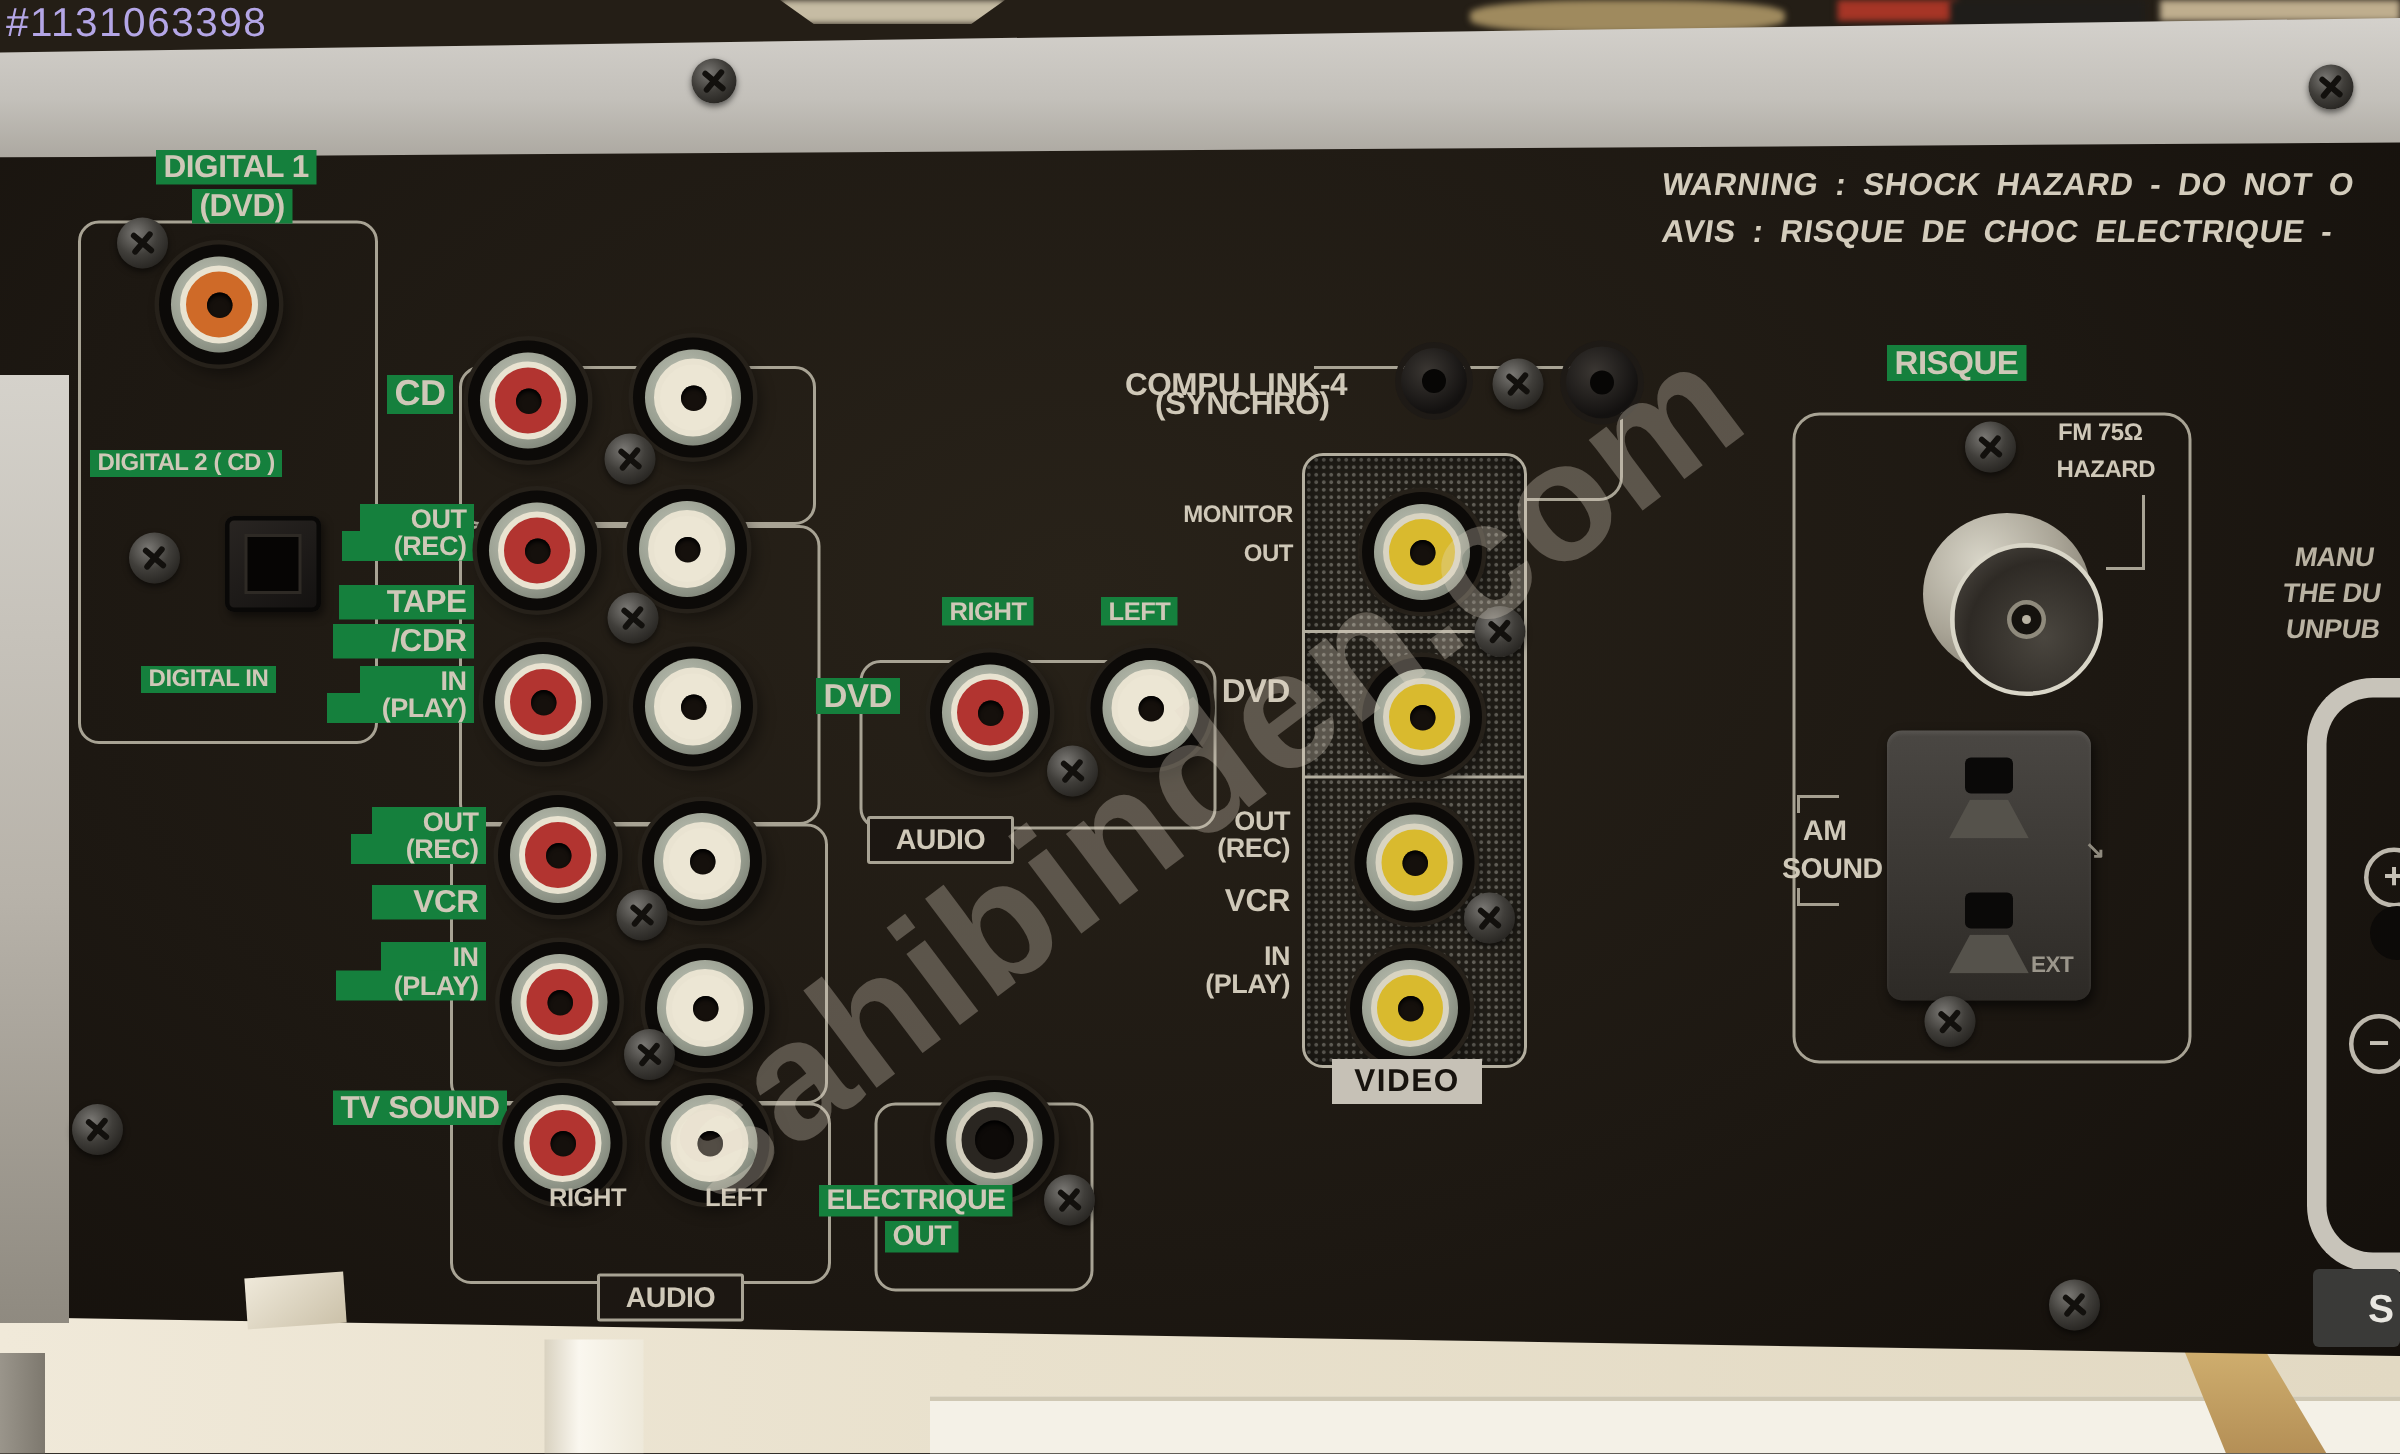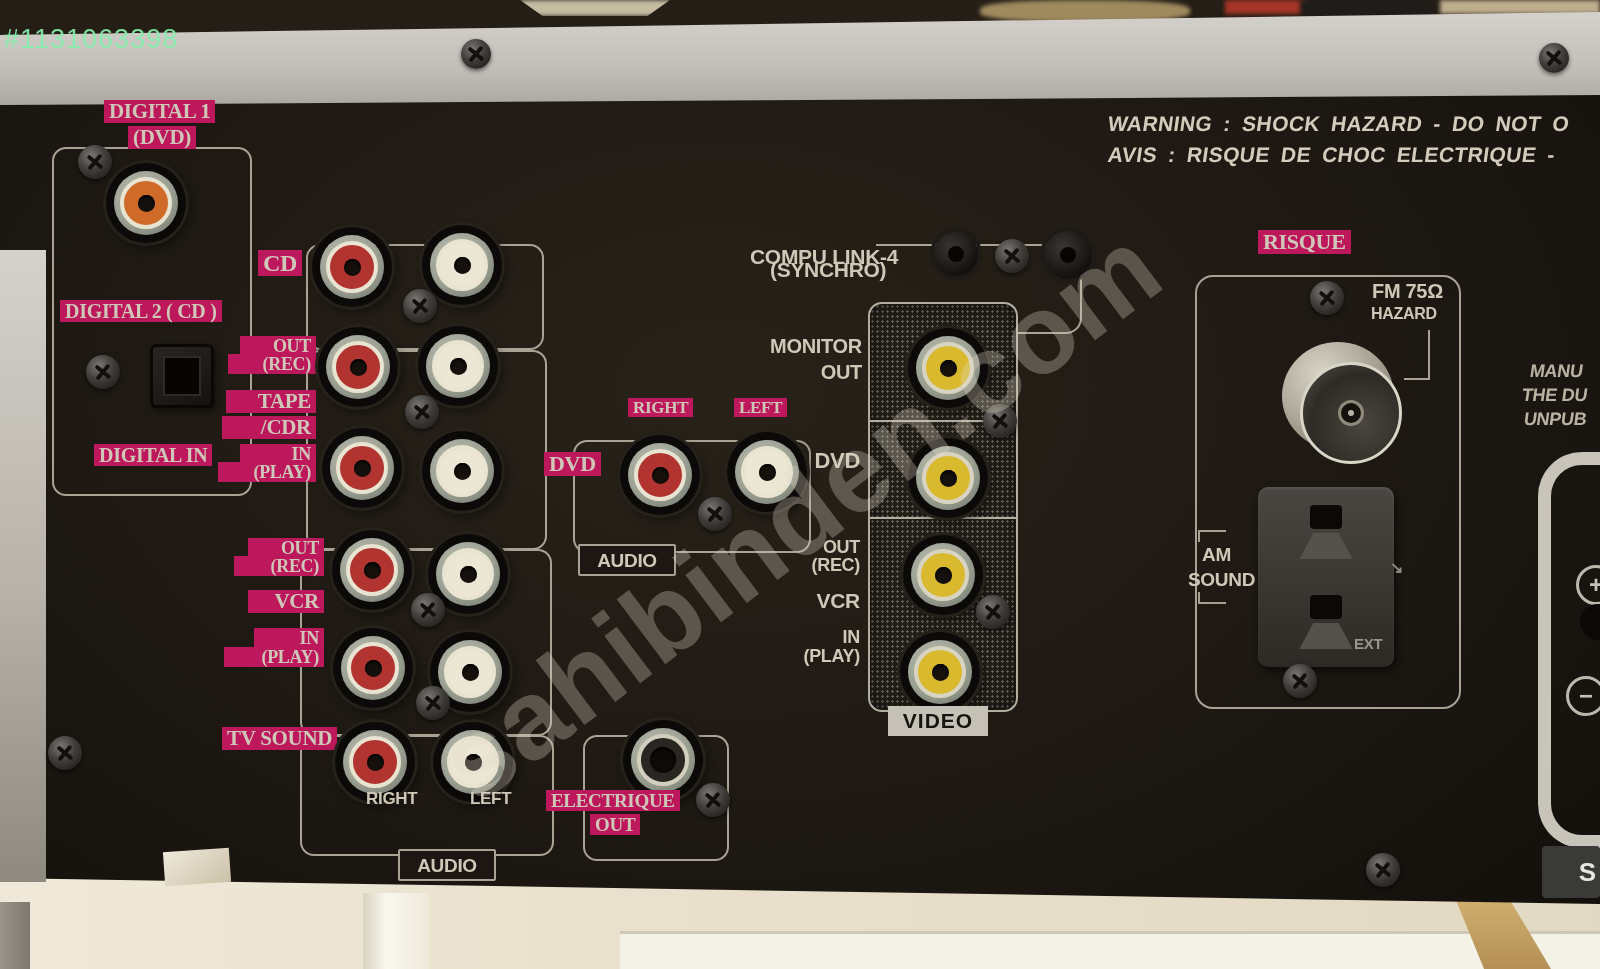--- a/index.html
+++ b/index.html
@@ -27,24 +27,24 @@
   .notch-light{position:absolute;left:164px;top:850px;width:66px;height:34px;
         background:linear-gradient(145deg,#efe9da,#cbc1a9);transform:rotate(-4deg);}
   
   .panel{position:absolute;left:0;top:0;width:1600px;height:969px;
         background:radial-gradient(ellipse at 45% 40%,#282219 0%,#1d1812 55%,#120e0a 100%);
         clip-path:polygon(0 104px,100% 92px,100% 904px,0 878px);
         filter:drop-shadow(0 5px 6px rgba(80,70,55,.5));}
   
   .lb{position:absolute;color:#cfc8b8;font-weight:700;white-space:nowrap;
       letter-spacing:-.3px;line-height:1;z-index:3;}
-  .chip{background:#be185d;padding:1px 5px;font-family:Liberation Serif, serif;}
+  .chip{background:#15803d;padding:1px 5px;}
   .ra{text-align:right;}
   .s15{font-size:15px}.s16{font-size:16px}.s17{font-size:17px}.s18{font-size:18px}
-  .s19{font-size:19px}.s20{font-size:20px}.s21{font-size:21px}.s22{font-size:22px}
+  .s19{font-size:19px}.s20{font-size:16px}.s21{font-size:21px}.s22{font-size:22px}
   .s24{font-size:24px}
   .outline{position:absolute;border:2px solid #a8a394;border-radius:14px;z-index:2;margin-top:32px;}
   .screw{position:absolute;width:34px;height:34px;border-radius:50%;z-index:3;
       background:radial-gradient(circle at 38% 32%,#7a7874 0%,#403e3a 45%,#171512 100%);
       box-shadow:0 2px 4px rgba(0,0,0,.55);}
   .screw::before,.screw::after{content:"";position:absolute;left:50%;top:50%;
       background:#12100d;border-radius:2px;}
   .screw::before{width:19px;height:4px;transform:translate(-50%,-50%) rotate(40deg);}
   .screw::after{width:4px;height:19px;transform:translate(-50%,-50%) rotate(40deg);}
   .rca{position:absolute;width:64px;height:64px;border-radius:50%;z-index:3;
@@ -100,22 +100,22 @@
   .spk-band{position:absolute;left:1538px;top:452px;width:130px;height:370px;z-index:3;
       border:13px solid #c8c4ba;border-right:none;border-radius:44px 0 0 44px;}
   .term-circle{position:absolute;width:34px;height:34px;border-radius:50%;z-index:4;
       border:3px solid #bdb8ad;color:#c5c0b5;font-weight:700;font-size:24px;
       display:flex;align-items:center;justify-content:center;}
   .blob-jack{position:absolute;left:1580px;top:604px;width:36px;height:36px;border-radius:50%;
       background:#0c0a08;z-index:4;}
   .s-chip{position:absolute;left:1542px;top:846px;width:58px;height:52px;z-index:3;
       background:#3a3a38;border-radius:4px;color:#e8e6e0;font-weight:700;font-size:26px;
       display:flex;align-items:center;justify-content:flex-end;padding-right:4px;box-sizing:border-box;}
-  .wm-id{position:absolute;left:4px;top:0px;z-index:6;color:#86efac;font-size:27px;
-      letter-spacing:1px;opacity:.9;margin-top:24px;}
+  .wm-id{position:absolute;left:4px;top:0px;z-index:6;color:#c4b5fd;font-size:27px;
+      letter-spacing:1px;opacity:.9;}
   .wm-site{position:absolute;left:330px;top:450px;width:940px;z-index:6;text-align:center;
       font-size:112px;font-weight:700;letter-spacing:1px;color:rgba(228,218,202,.30);
       transform:rotate(-37deg);}
   .warn{position:absolute;z-index:3;color:#d3ccbc;font-weight:700;font-size:21px;
       letter-spacing:.4px;word-spacing:5px;transform:skewX(-8deg);white-space:nowrap;}
   .note{transform:skewX(-8deg);color:#b9b2a2;}
 </style>
 </head>
 <body>
 

